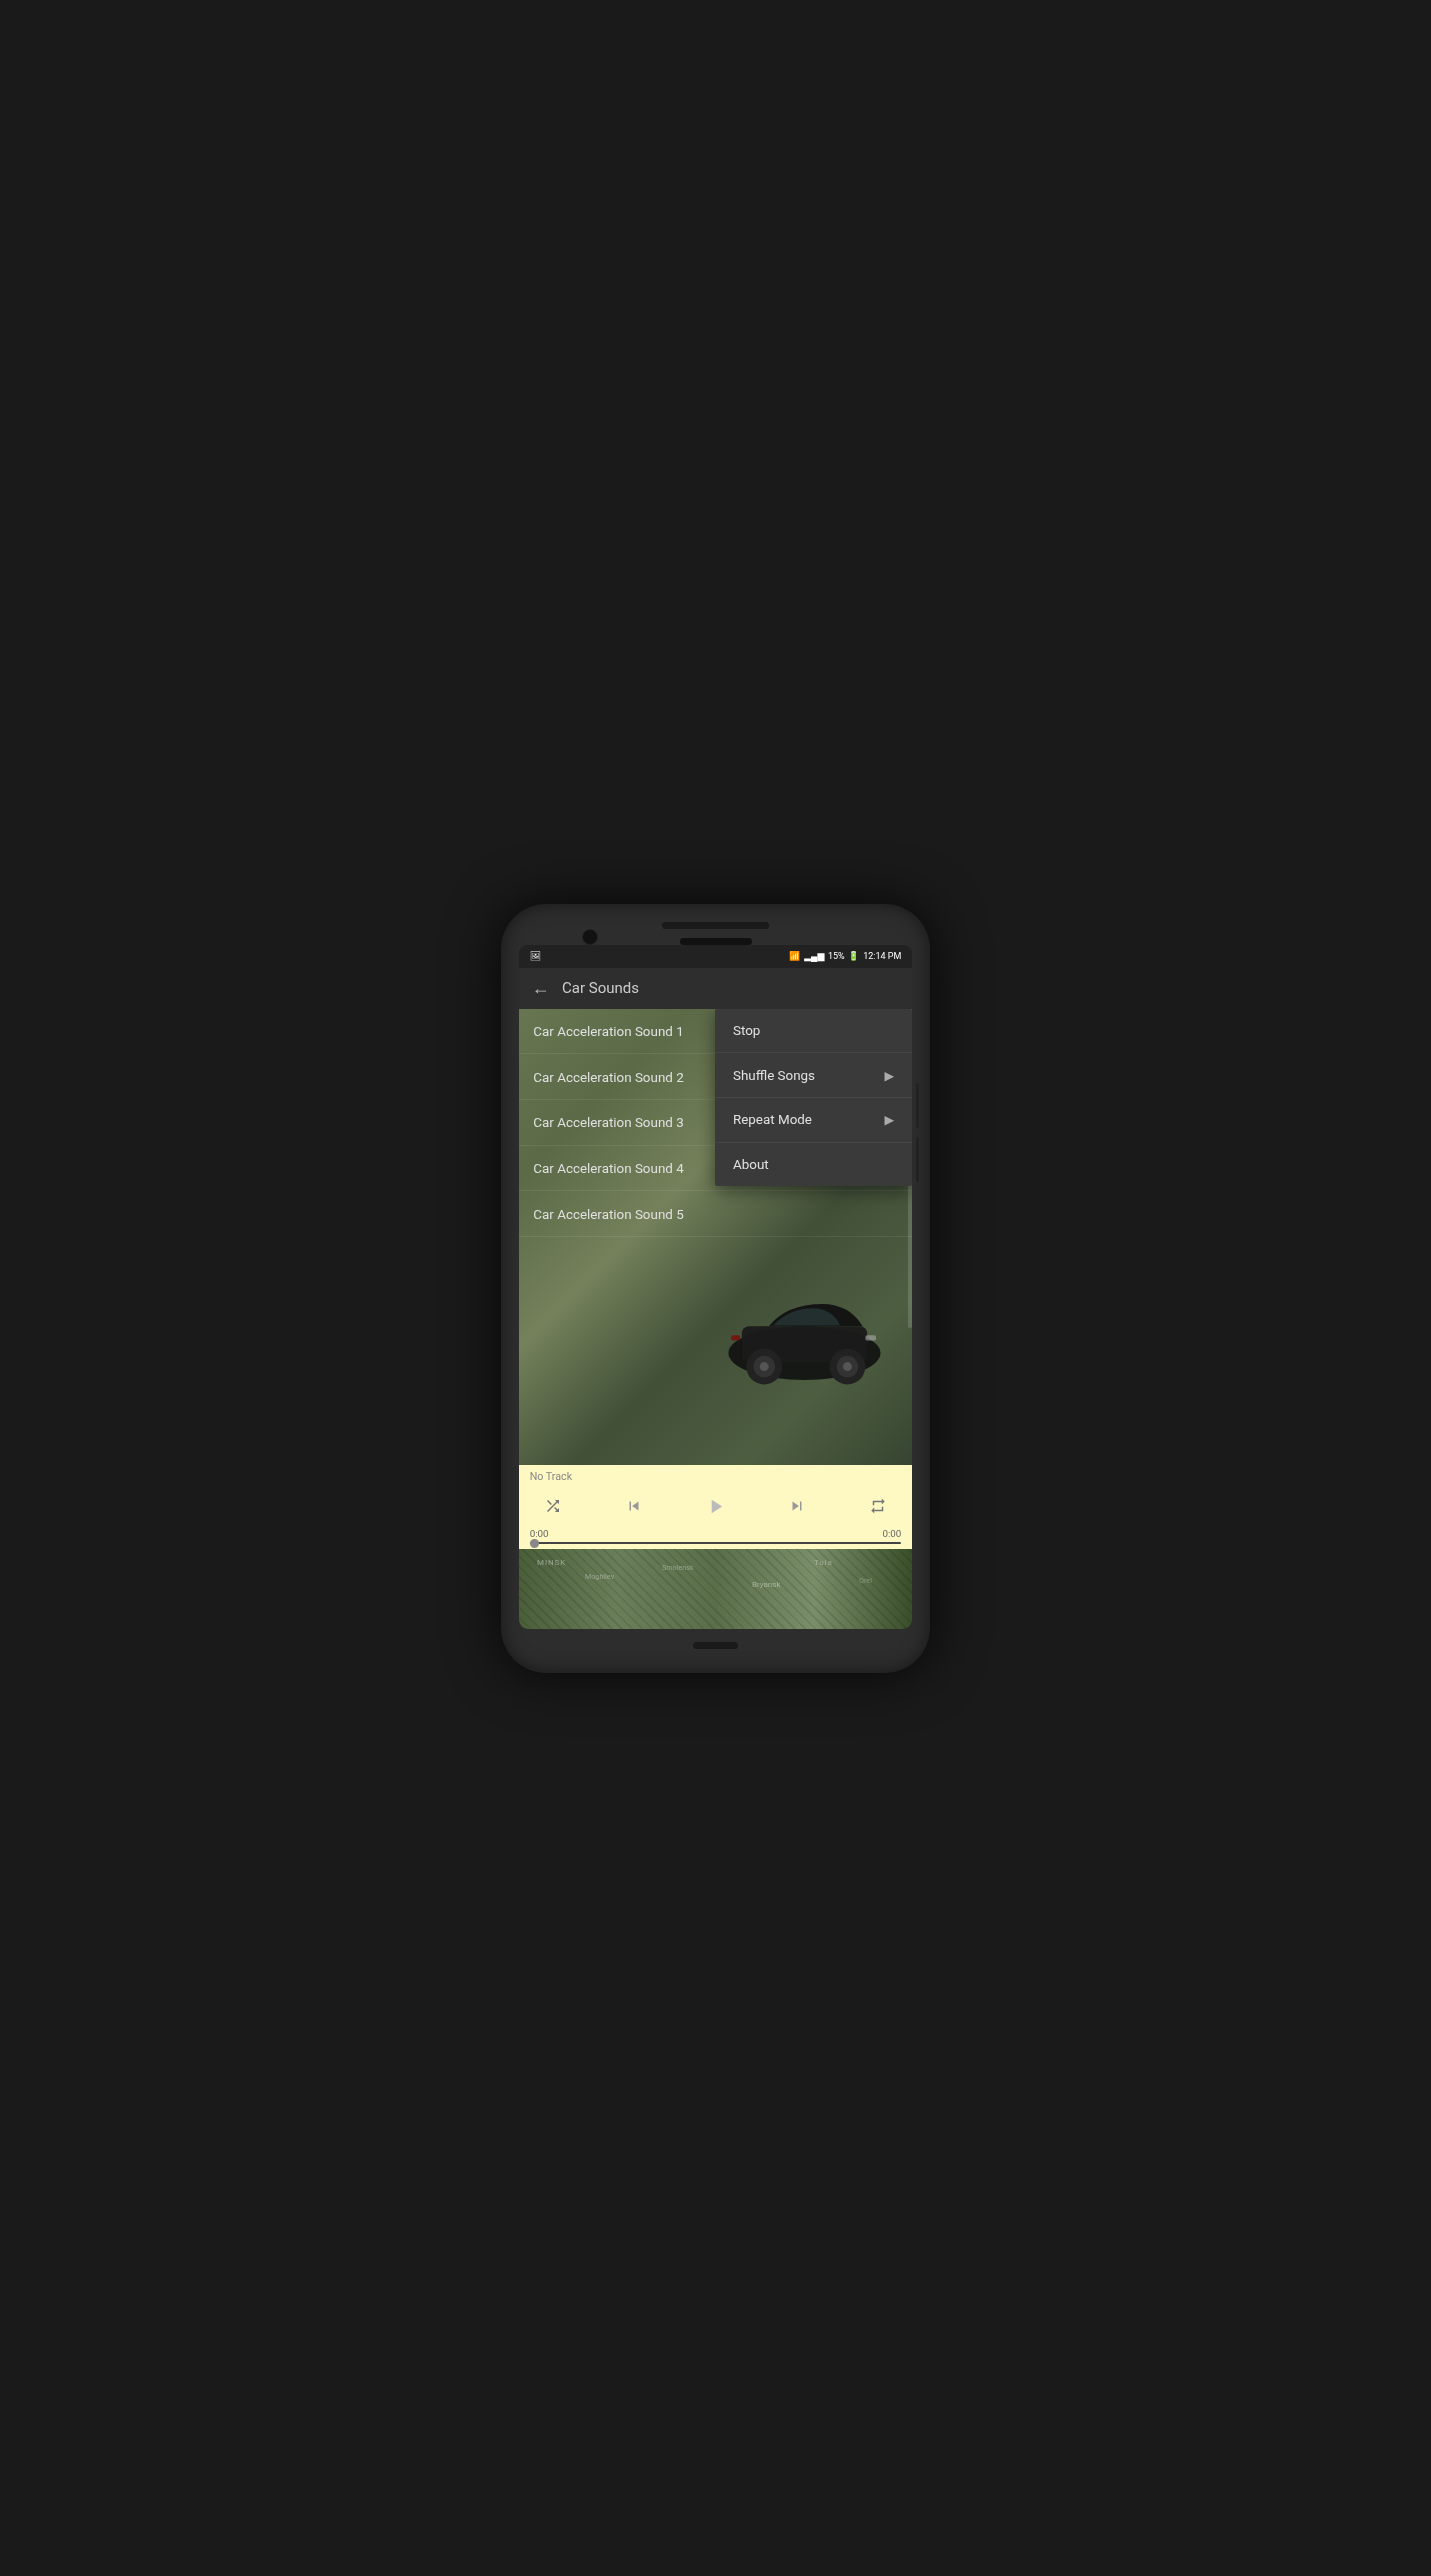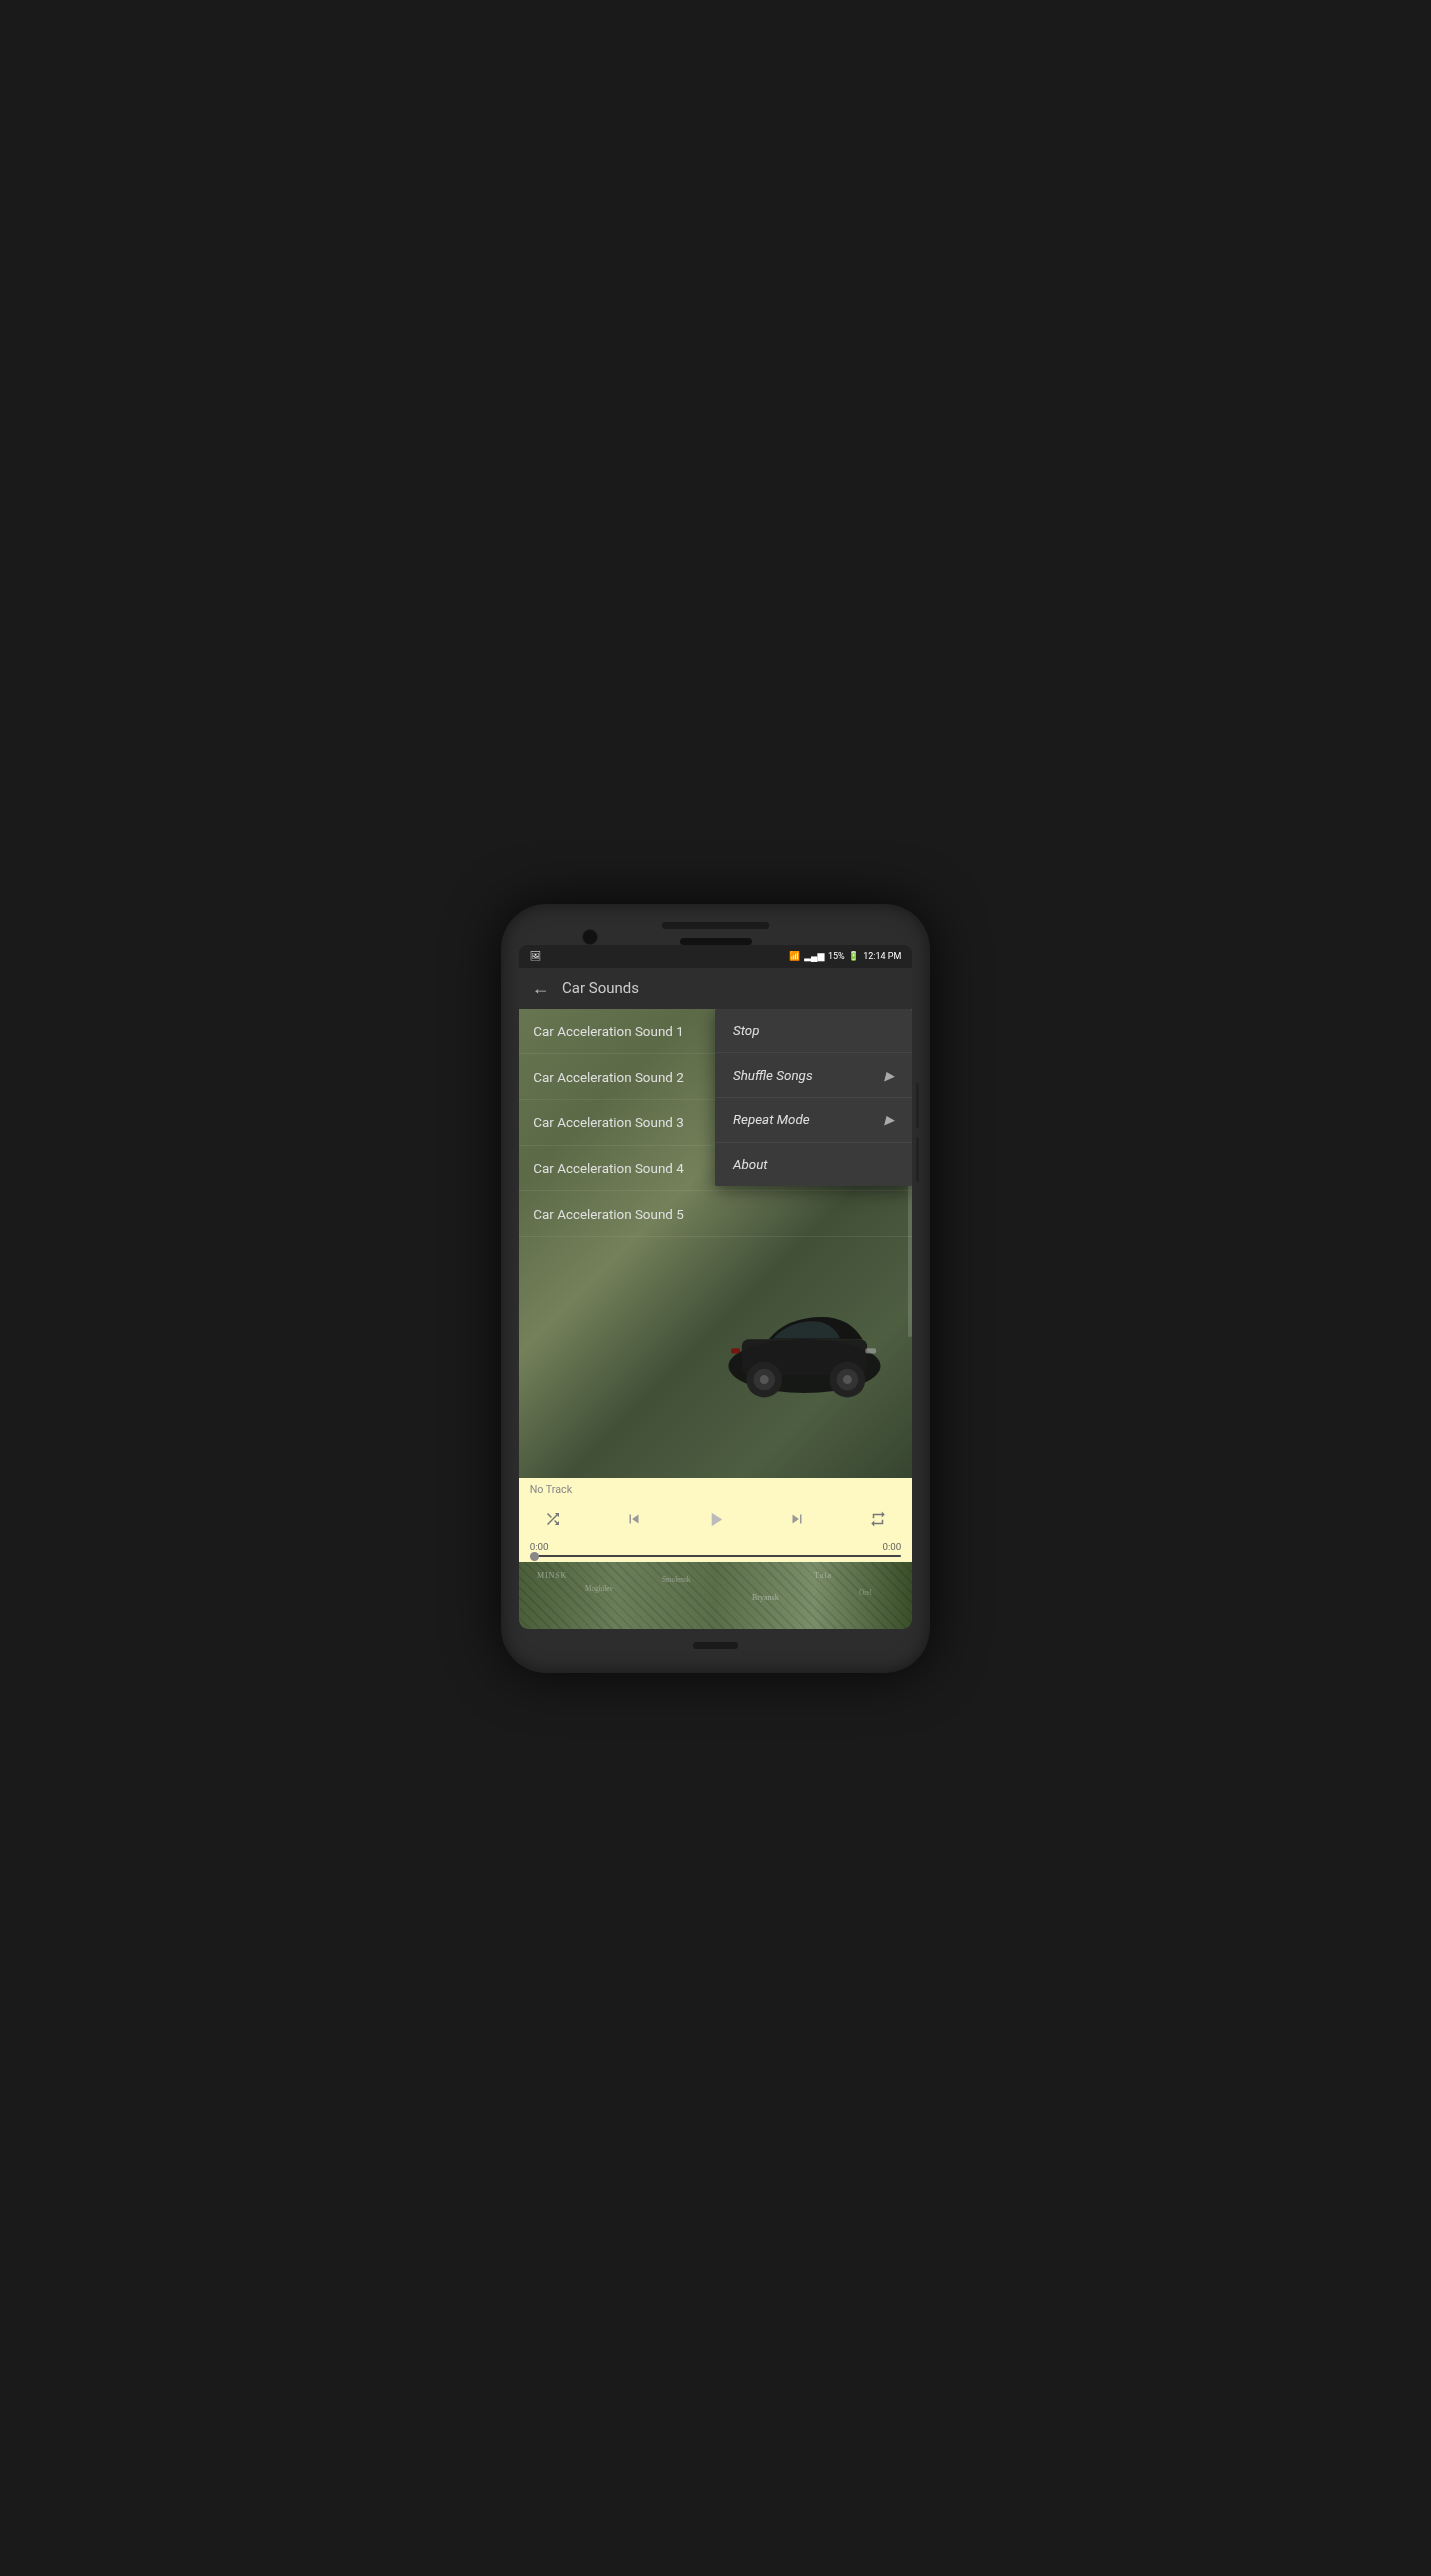--- a/index.html
+++ b/index.html
@@ -186,21 +186,20 @@
       border-radius: 1.8px;
       z-index: 11;
     }
 
     .menu-item {
       padding: 14.3px 18px;
       display: flex;
       justify-content: space-between;
       cursor: pointer;
       border-bottom: 0.9px solid rgba(255,255,255,0.06);
-      font-style: italic;
     }
 
     .menu-item:last-child {
       border-bottom: none;
     }
 
     .menu-item-label {
       color: #e0e0e0;
       font-size: 13.4px;
     }
@@ -282,26 +281,25 @@
       height: 9px;
       background: #888;
       border-radius: 50%;
       position: absolute;
       left: 0;
       top: -3.6px;
     }
 
     
     .bottom-strip {
-      height: 67px;
+      height: 80px;
       background: linear-gradient(90deg, #4a5e3a, #6a7e5a, #5a6e4a, #7a8e6a, #3a4e2a);
       overflow: hidden;
       position: relative;
       flex-shrink: 0;
-      font-family: Liberation Serif, serif;
     }
 
     .bottom-strip-overlay {
       position: absolute;
       top: 0; left: 0; right: 0; bottom: 0;
       background: repeating-linear-gradient(
         45deg,
         rgba(0,0,0,0.1) 0px,
         rgba(0,0,0,0.1) 1.8px,
         transparent 1.8px,

